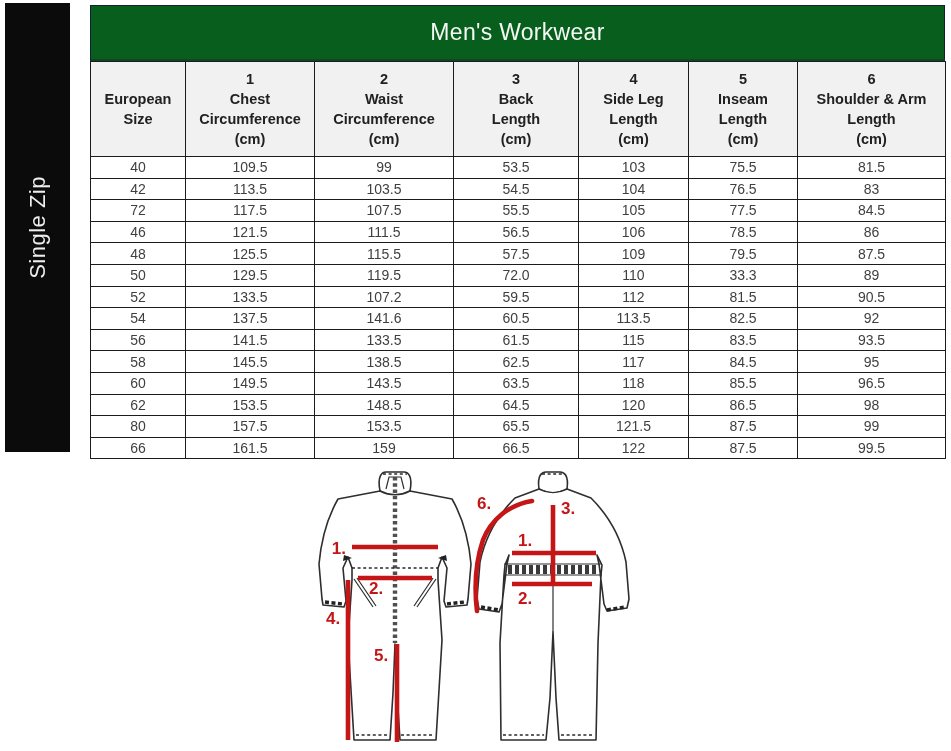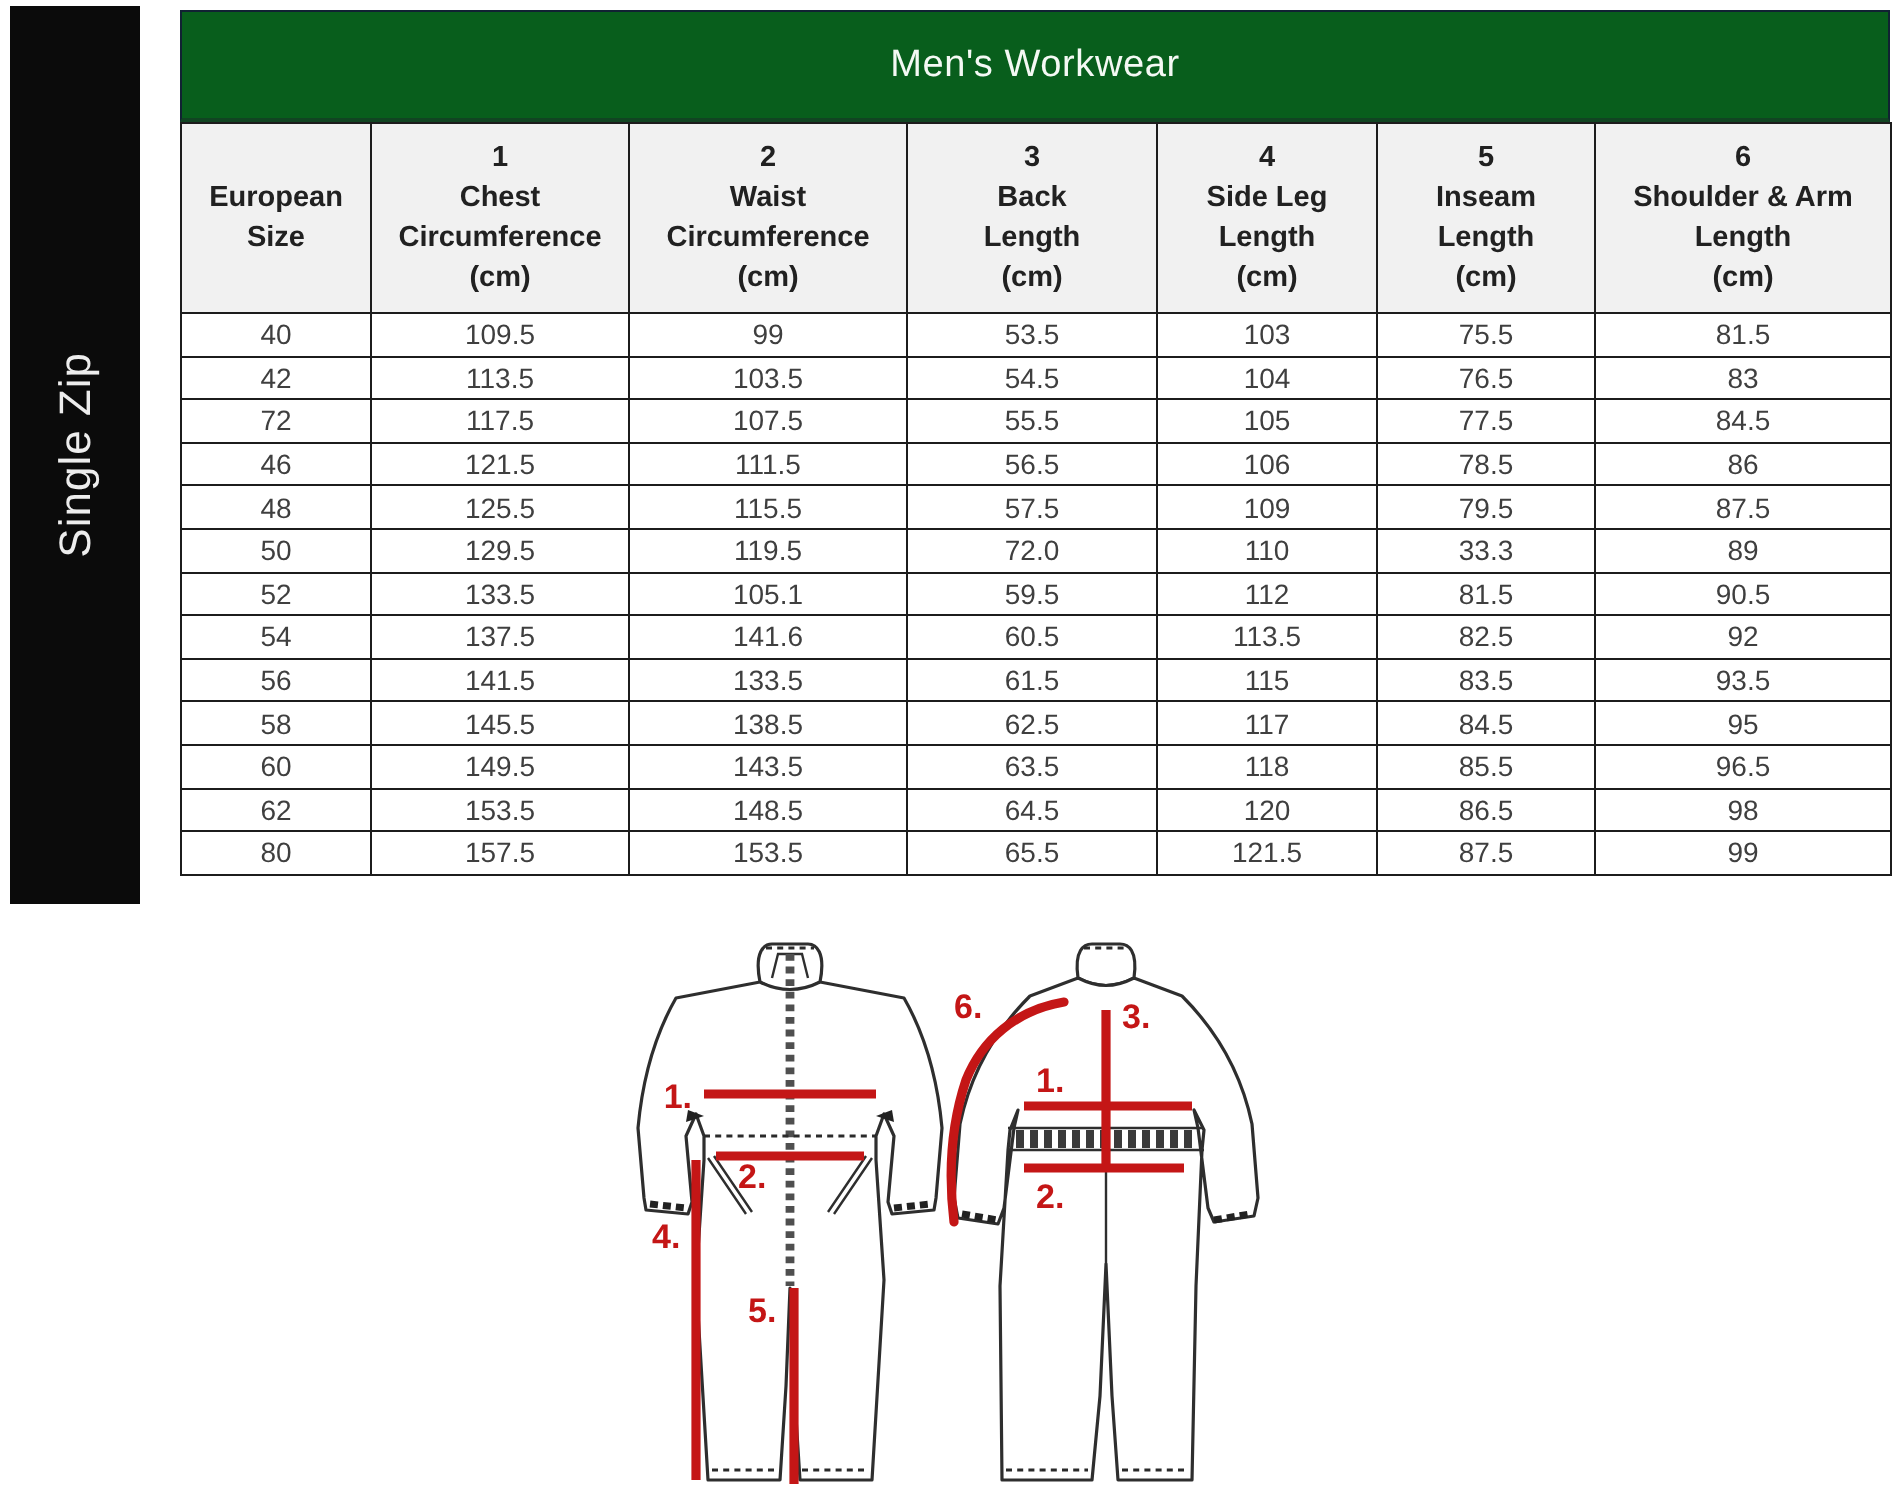--- a/index.html
+++ b/index.html
@@ -16,21 +16,21 @@
   .side-tab .vlabel{
     writing-mode:vertical-rl;transform:rotate(180deg);
     color:#ededed;font-size:22px;letter-spacing:.5px;white-space:nowrap;
   }
 
   
   .chart{position:absolute;left:90px;top:5px;width:855px;}
   .chart-title{
     box-sizing:border-box;height:56px;background:#085e1c;border:1px solid #123;
     border-bottom:2px solid #142;display:flex;align-items:center;justify-content:center;
-    color:#f4f9f4;font-size:19px;letter-spacing:.3px;
+    color:#f4f9f4;font-size:23px;letter-spacing:.3px;
   }
   table.size-table{border-collapse:collapse;table-layout:fixed;width:855px;}
   .size-table th,.size-table td{border:1px solid #1c1c1c;}
   .size-table th{
     background:#f1f1f1;height:94px;vertical-align:middle;text-align:center;
     font-size:14.5px;font-weight:700;color:#212121;padding:0 5px;line-height:1.38;
   }
   .size-table th .col-num,.size-table th .col-line,.size-table th .col-unit{display:block;}
   .size-table td{
     height:20.6px;padding:0;text-align:center;vertical-align:middle;
@@ -163,21 +163,21 @@
           <td>129.5</td>
           <td>119.5</td>
           <td>72.0</td>
           <td>110</td>
           <td>33.3</td>
           <td>89</td>
         </tr>
         <tr>
           <td>52</td>
           <td>133.5</td>
-          <td>105.1</td>
+          <td>107.2</td>
           <td>59.5</td>
           <td>112</td>
           <td>81.5</td>
           <td>90.5</td>
         </tr>
         <tr>
           <td>54</td>
           <td>137.5</td>
           <td>141.6</td>
           <td>60.5</td>
@@ -223,20 +223,29 @@
         </tr>
         <tr>
           <td>80</td>
           <td>157.5</td>
           <td>153.5</td>
           <td>65.5</td>
           <td>121.5</td>
           <td>87.5</td>
           <td>99</td>
         </tr>
+        <tr>
+          <td>66</td>
+          <td>161.5</td>
+          <td>159</td>
+          <td>66.5</td>
+          <td>122</td>
+          <td>87.5</td>
+          <td>99.5</td>
+        </tr>
       </tbody>
   </table>
 </div>
 
 <svg class="diagram" viewBox="0 0 400 283">
 
   <g>
 
     <path class="outline" d="M 100,23 C 97,8 102,4 106,4 L 124,4 C 128,4 133,8 130,23 C 120,29 110,29 100,23 Z"></path>
     <path class="dash" d="M 103,6 L 127,6"></path>

